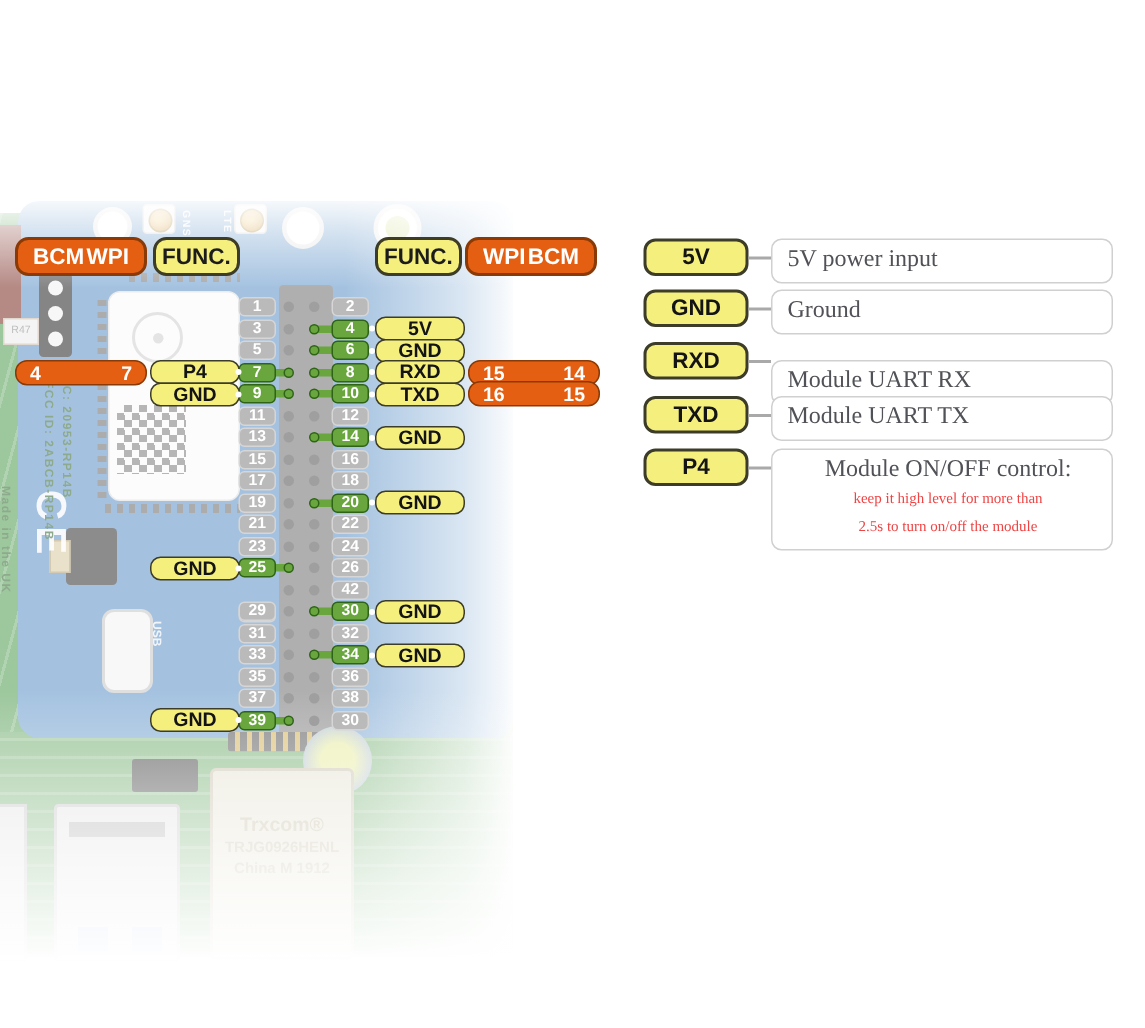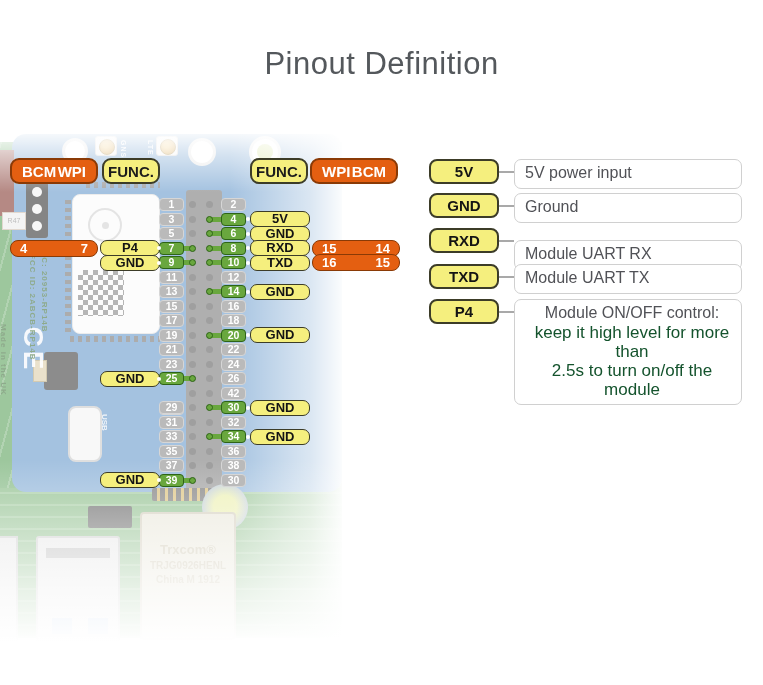--- a/index.html
+++ b/index.html
@@ -103,30 +103,29 @@
     border:1.5px solid var(--orange_border); color:#fff; font-size:13px; font-weight:bold;
     display:flex; justify-content:space-between; align-items:center; padding:0 9px; }
   .junction { position:absolute; width:4px; height:4px; border-radius:50%; background:#fff; }
 
   
   .legend-pill { position:absolute; left:429px; width:70px; height:25px; border-radius:8px;
     background:var(--yellow); border:2px solid var(--yellow_border); color:#141414;
     font-size:15px; font-weight:bold; text-align:center; line-height:21px; }
   .legend-line { position:absolute; left:499px; width:15px; height:2px; background:#a9a9a9; }
   .legend-box { position:absolute; left:514px; width:228px; min-height:27px; background:#fff;
-    border:1.5px solid #d0d0d0; border-radius:7px; padding:3px 2px 5px 10px; }
+    border:1.5px solid #d0d0d0; border-radius:7px; padding:3px 2px 5px 10px;font-family:Liberation Serif, serif; }
   .legend-box .lead { font-size:16px; color:#515257; line-height:20px; }
-  .legend-box .more { font-size:17px; color:#14532d; line-height:19px; }
+  .legend-box .more { font-size:10px; color:#ef4444; line-height:19px; }
 </style>
 </head>
 <body>
 
 <div class="stage">
 
-  <div class="page-title">Pinout Definition</div>
 
   <div class="photo">
     <div class="photo-inner">
       <div class="pcb"></div>
       <div class="pcb-lower"></div>
       <div class="blue-board"></div>
       <div class="standoff s1"></div>
       <div class="standoff s2"></div>
       <div class="standoff s3"></div>
       <div class="ufl a1"></div>

